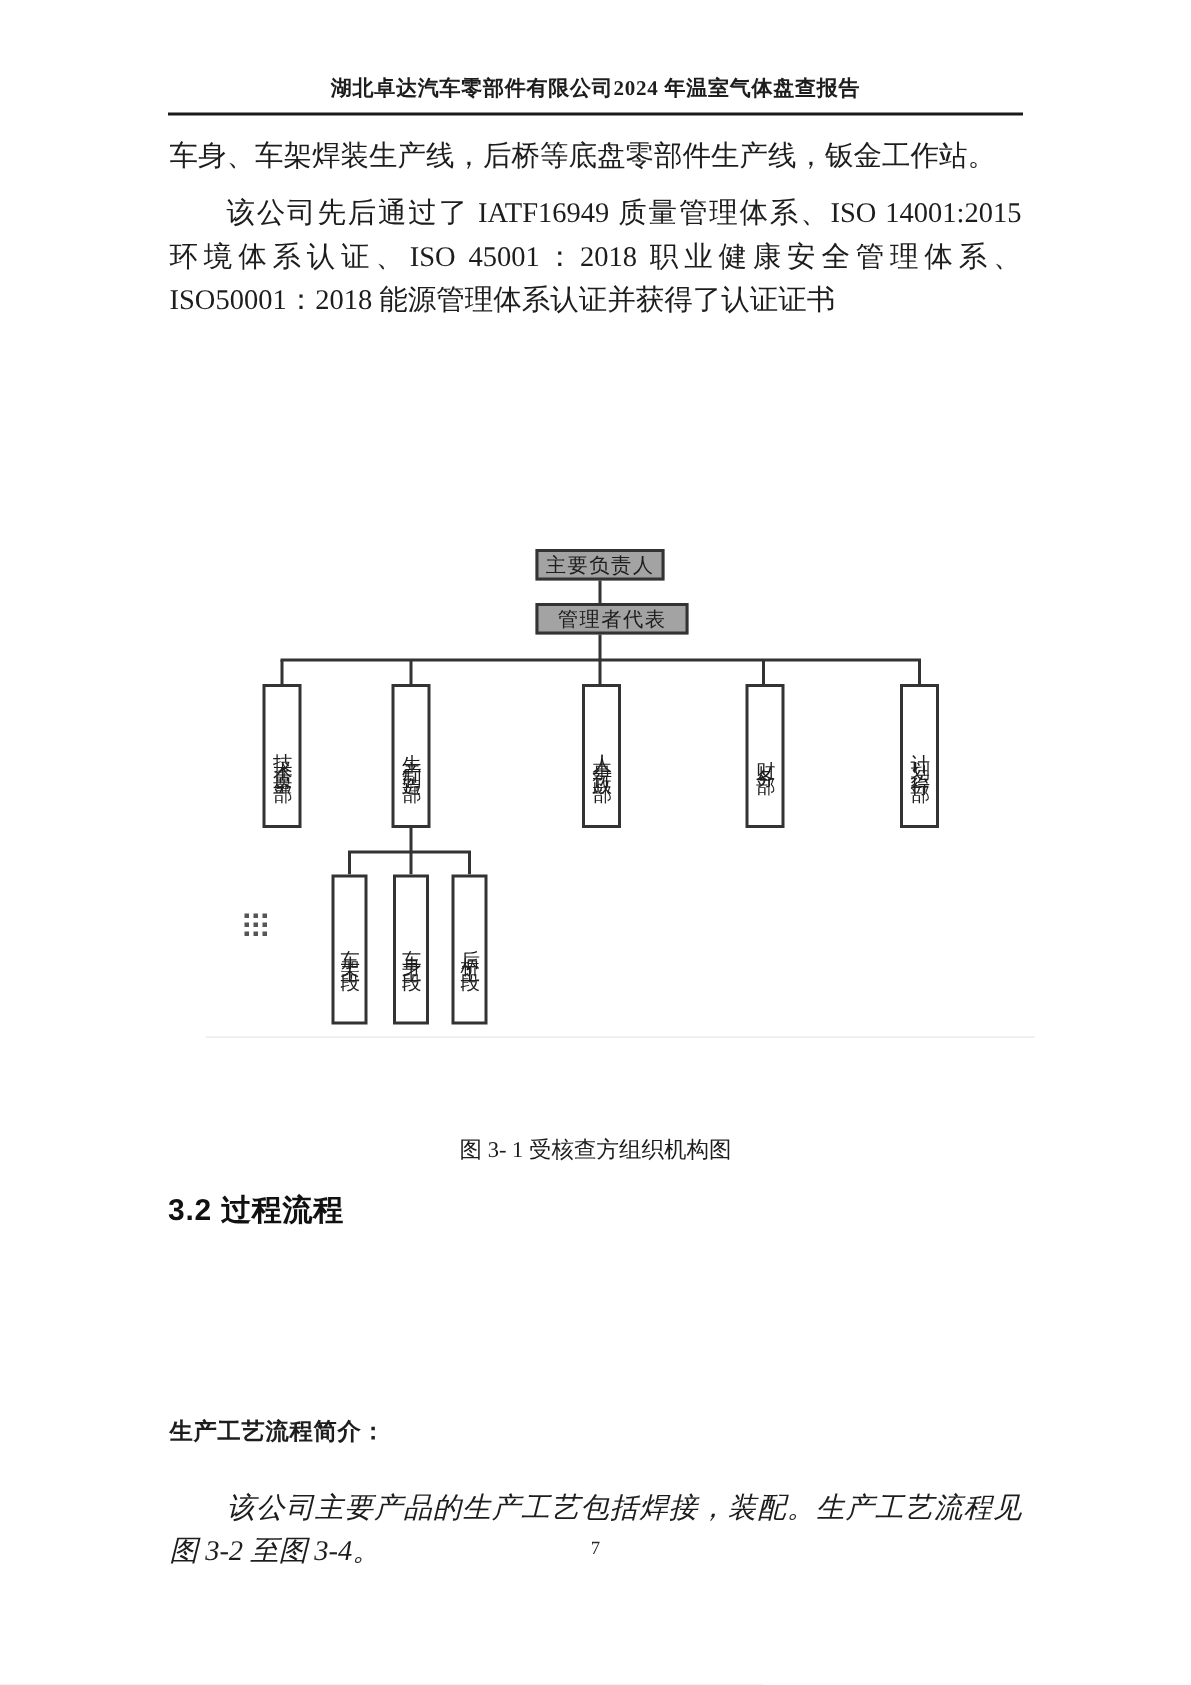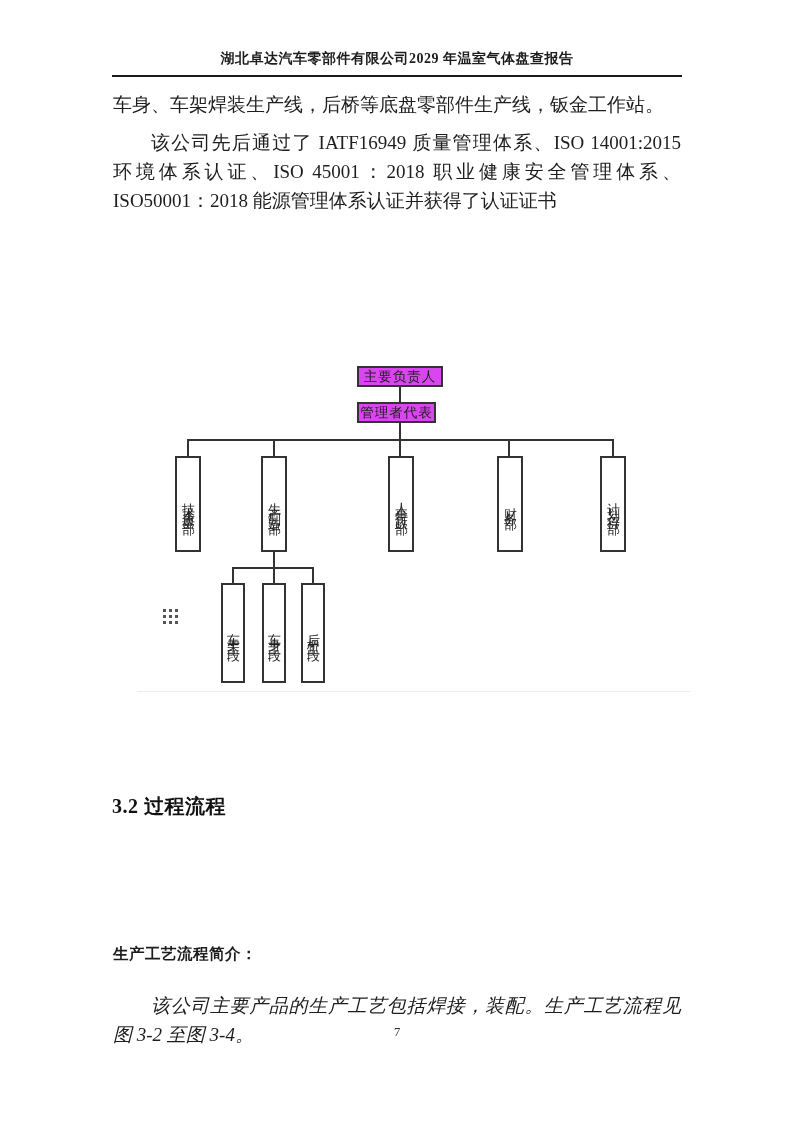--- a/index.html
+++ b/index.html
@@ -34,40 +34,40 @@
   }
   .indent { text-indent: 2em; }
   .caption {
     position: absolute;
     left: 0; top: 757px; width: 794px;
     text-align: center; font-size: 15px;
   }
   .section-heading {
     position: absolute;
     left: 112px; top: 793px;
-    font-family: Liberation Serif, serif;
+    font-family: Liberation Sans, sans-serif;
     font-size: 20px; font-weight: 700; letter-spacing: 0.5px;
     color: #111111;
   }
   .sub-heading {
     position: absolute;
     left: 113px; top: 944px;
     font-size: 15.5px; font-weight: 700; letter-spacing: 0.5px;
   }
   .page-number {
     position: absolute;
     left: 0; top: 1025px; width: 794px;
     text-align: center; font-size: 12.5px; color: #2a2a2a;
   }
   
   .diagram { position: absolute; left: 0; top: 0; width: 794px; height: 1123px; pointer-events: none; }
   .obox {
     position: absolute;
     border: 2px solid #333333;
-    background: #d946ef;
+    background: #a3a3a3;
     display: flex; align-items: center; justify-content: center;
     font-size: 13.5px; letter-spacing: 1px; color: #1d1d1d;
     box-sizing: border-box;
   }
   .vbox {
     position: absolute;
     border: 2px solid #333333;
     background: #ffffff;
     display: flex; align-items: center; justify-content: center;
     writing-mode: vertical-rl; text-orientation: upright;
@@ -85,31 +85,31 @@
   }
   .dots span { background: #555555; width: 3px; height: 3px; }
 </style>
 </head>
 <body>
 
 <div class="page">
 
   <div class="header">
     <span>湖北卓达汽车零部件有限公司</span>
-    <span>2029 年温室气体盘查报告</span>
+    <span>2024 年温室气体盘查报告</span>
   </div>
   <div class="header-rule"></div>
 
   <div class="para" style="top:90px;">车身、车架焊装生产线，后桥等底盘零部件生产线，钣金工作站。</div>
   <div class="para indent" style="top:128px;">该公司先后通过了 IATF16949 质量管理体系、ISO 14001:2015 环境体系认证、ISO 45001：2018 职业健康安全管理体系、ISO50001：2018 能源管理体系认证并获得了认证证书</div>
 
   <div class="diagram">
 
     <div class="obox" style="left:357px; top:366px; width:86px; height:21px;">主要负责人</div>
-    <div class="obox" style="left:357px; top:402px; width:79px; height:21px;">管理者代表</div>
+    <div class="obox" style="left:357px; top:402px; width:102px; height:21px;">管理者代表</div>
 
     <div class="cline" style="left:399px; top:387px; width:2px; height:15px;"></div>
     <div class="cline" style="left:399px; top:423px; width:2px; height:17px;"></div>
     <div class="cline" style="left:187px; top:439px; width:427px; height:2px;"></div>
     <div class="cline" style="left:187px; top:440px; width:2px; height:16px;"></div>
     <div class="cline" style="left:273px; top:440px; width:2px; height:16px;"></div>
     <div class="cline" style="left:399px; top:440px; width:2px; height:16px;"></div>
     <div class="cline" style="left:508px; top:440px; width:2px; height:16px;"></div>
     <div class="cline" style="left:612px; top:440px; width:2px; height:16px;"></div>
 
@@ -137,20 +137,21 @@
         <span></span>
         <span></span>
       <span></span>
         <span></span>
         <span></span>
     </div>
 
     <div class="faint-line"></div>
   </div>
 
+  <div class="caption">图 3- 1 受核查方组织机构图</div>
 
   <div class="section-heading">3.2 过程流程</div>
   <div class="sub-heading">生产工艺流程简介：</div>
   <div class="para indent" style="top:991px;font-style:italic;">该公司主要产品的生产工艺包括焊接，装配。生产工艺流程见图 3-2 至图 3-4。</div>
 
   <div class="page-number">7</div>
 
 </div>
 
 </body></html>

